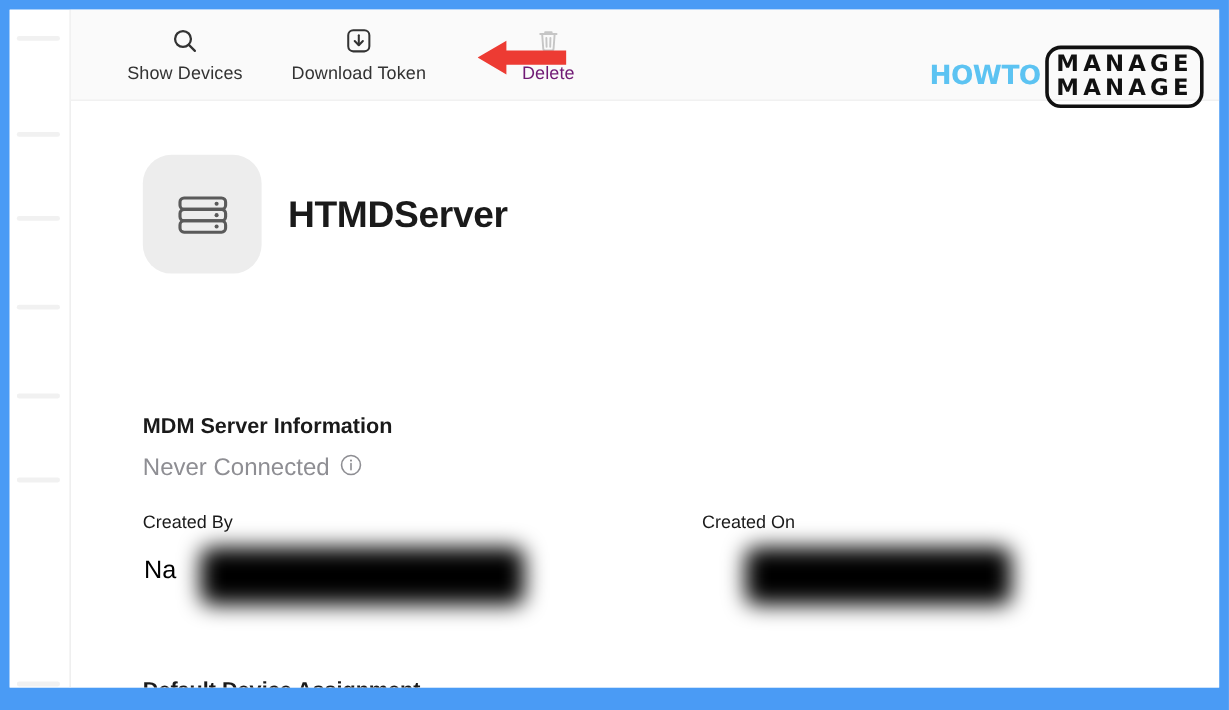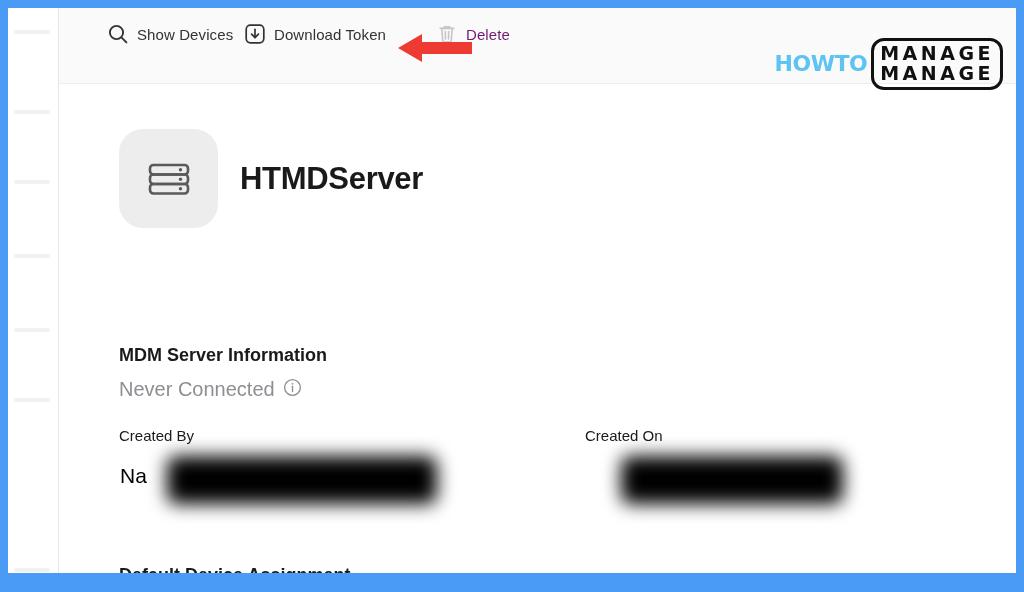--- a/index.html
+++ b/index.html
@@ -77,21 +77,21 @@
   .toolbar {
     position: relative;
     height: 75px;
     background: #fafafa;
     border-bottom: 1px solid #eeeeee;
   }
   .tool-item {
     position: absolute;
     top: 14px;
     display: flex;
-    flex-direction: row;
+    flex-direction: column;
     align-items: center;
     gap: 7px;
     cursor: default;
   }
   .tool-item .tool-glyph {
     height: 24px;
     display: flex;
     align-items: center;
     justify-content: center;
   }

